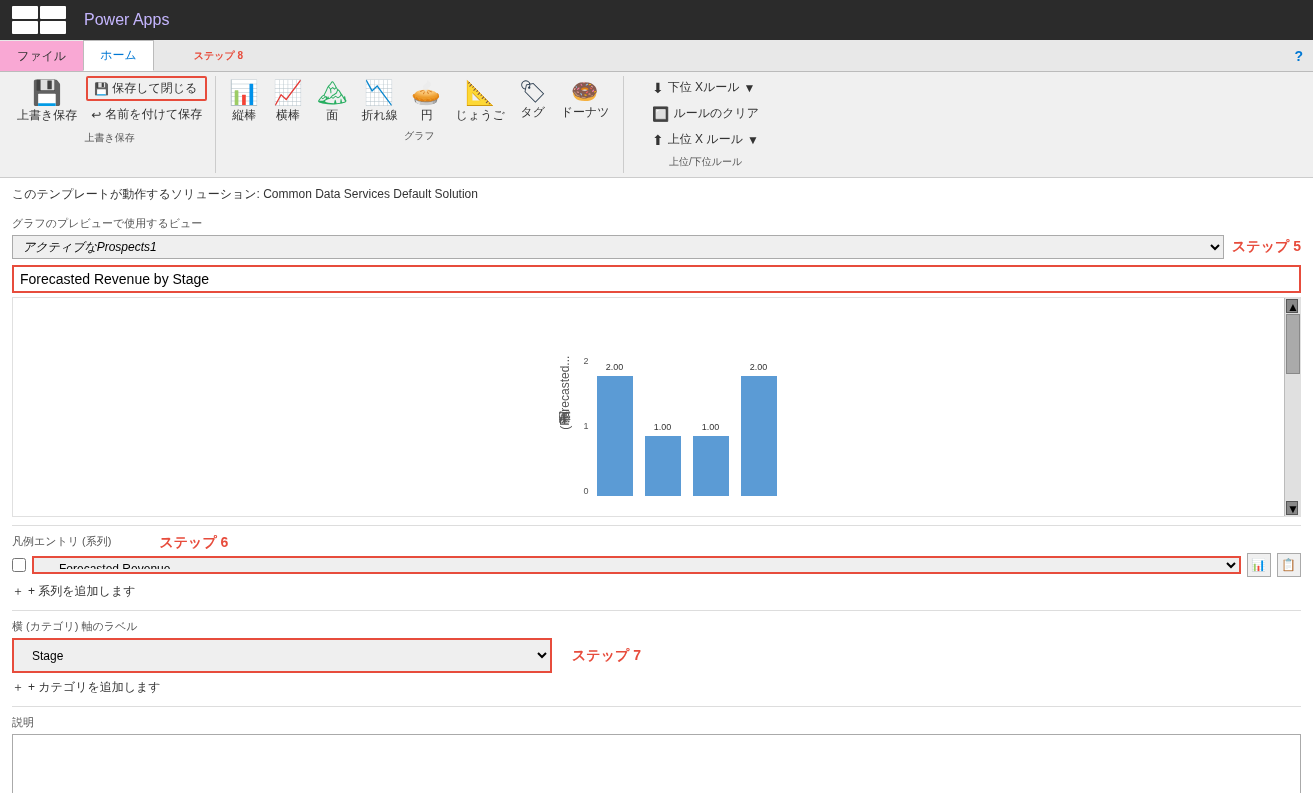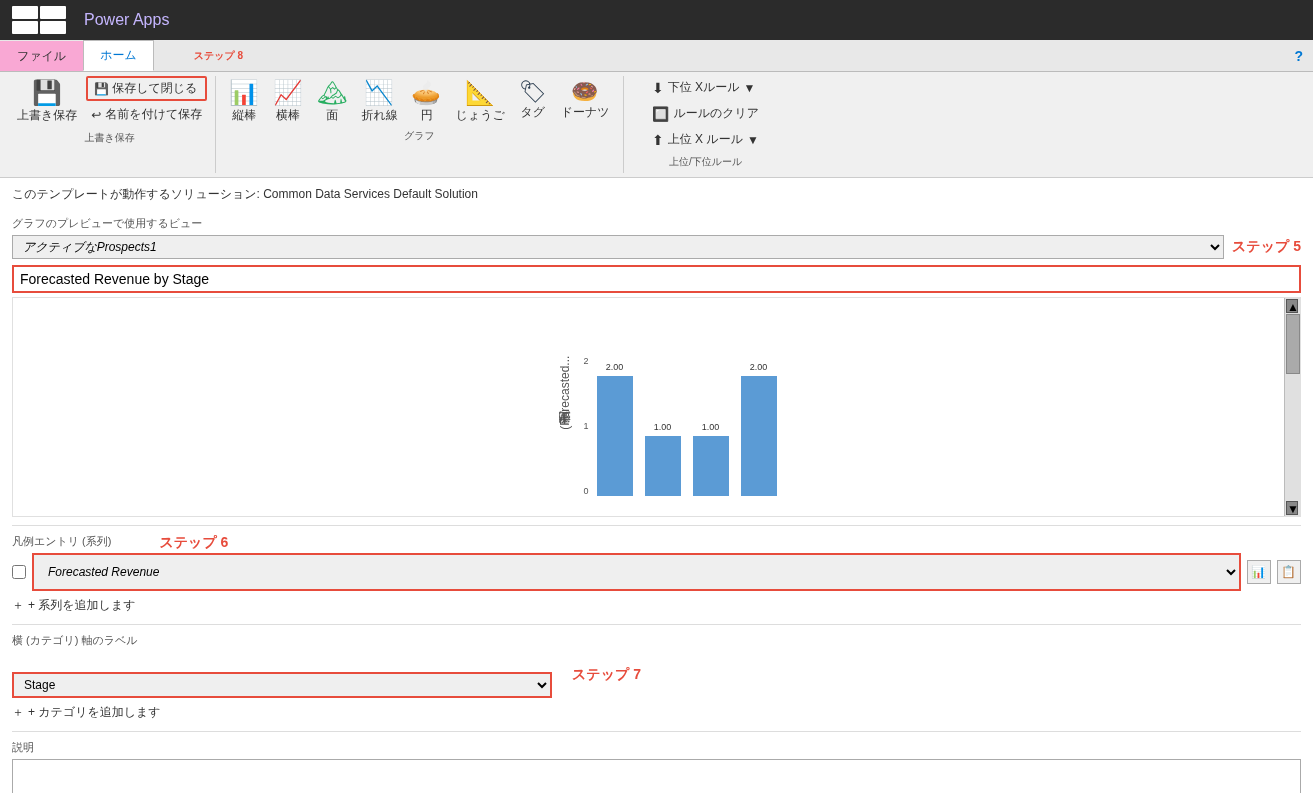--- a/index.html
+++ b/index.html
@@ -284,25 +284,24 @@
       align-items: center;
       gap: 6px;
       margin-bottom: 6px;
     }
     .series-checkbox {
       width: 14px;
       height: 14px;
     }
     .series-select {
       flex: 1;
-      padding: 3px 10px;
+      padding: 3px 21px;
       border: 2px solid #e74c3c;
       font-size: 12px;
-      height: 38px;
-      font-style: italic;
+      height: 18px;
     }
     .series-count-select {
       width: 340px;
       padding: 3px 6px;
       border: 1px solid #aaa;
       font-size: 12px;
       height: 26px;
     }
     .icon-btn {
       width: 24px;
@@ -319,25 +318,24 @@
       color: #333;
       cursor: pointer;
       font-size: 12px;
       display: flex;
       align-items: center;
       gap: 4px;
     }
 
     .category-select {
       width: 540px;
-      padding: 3px 6px;
+      padding: 3px 14px;
       border: 2px solid #e74c3c;
       font-size: 12px;
-      height: 26px;
-      margin-top: 20px;
+      height: 35px;
     }
 
     .description-textarea {
       width: 100%;
       height: 60px;
       border: 1px solid #aaa;
       padding: 4px;
       font-size: 12px;
       resize: none;
     }

